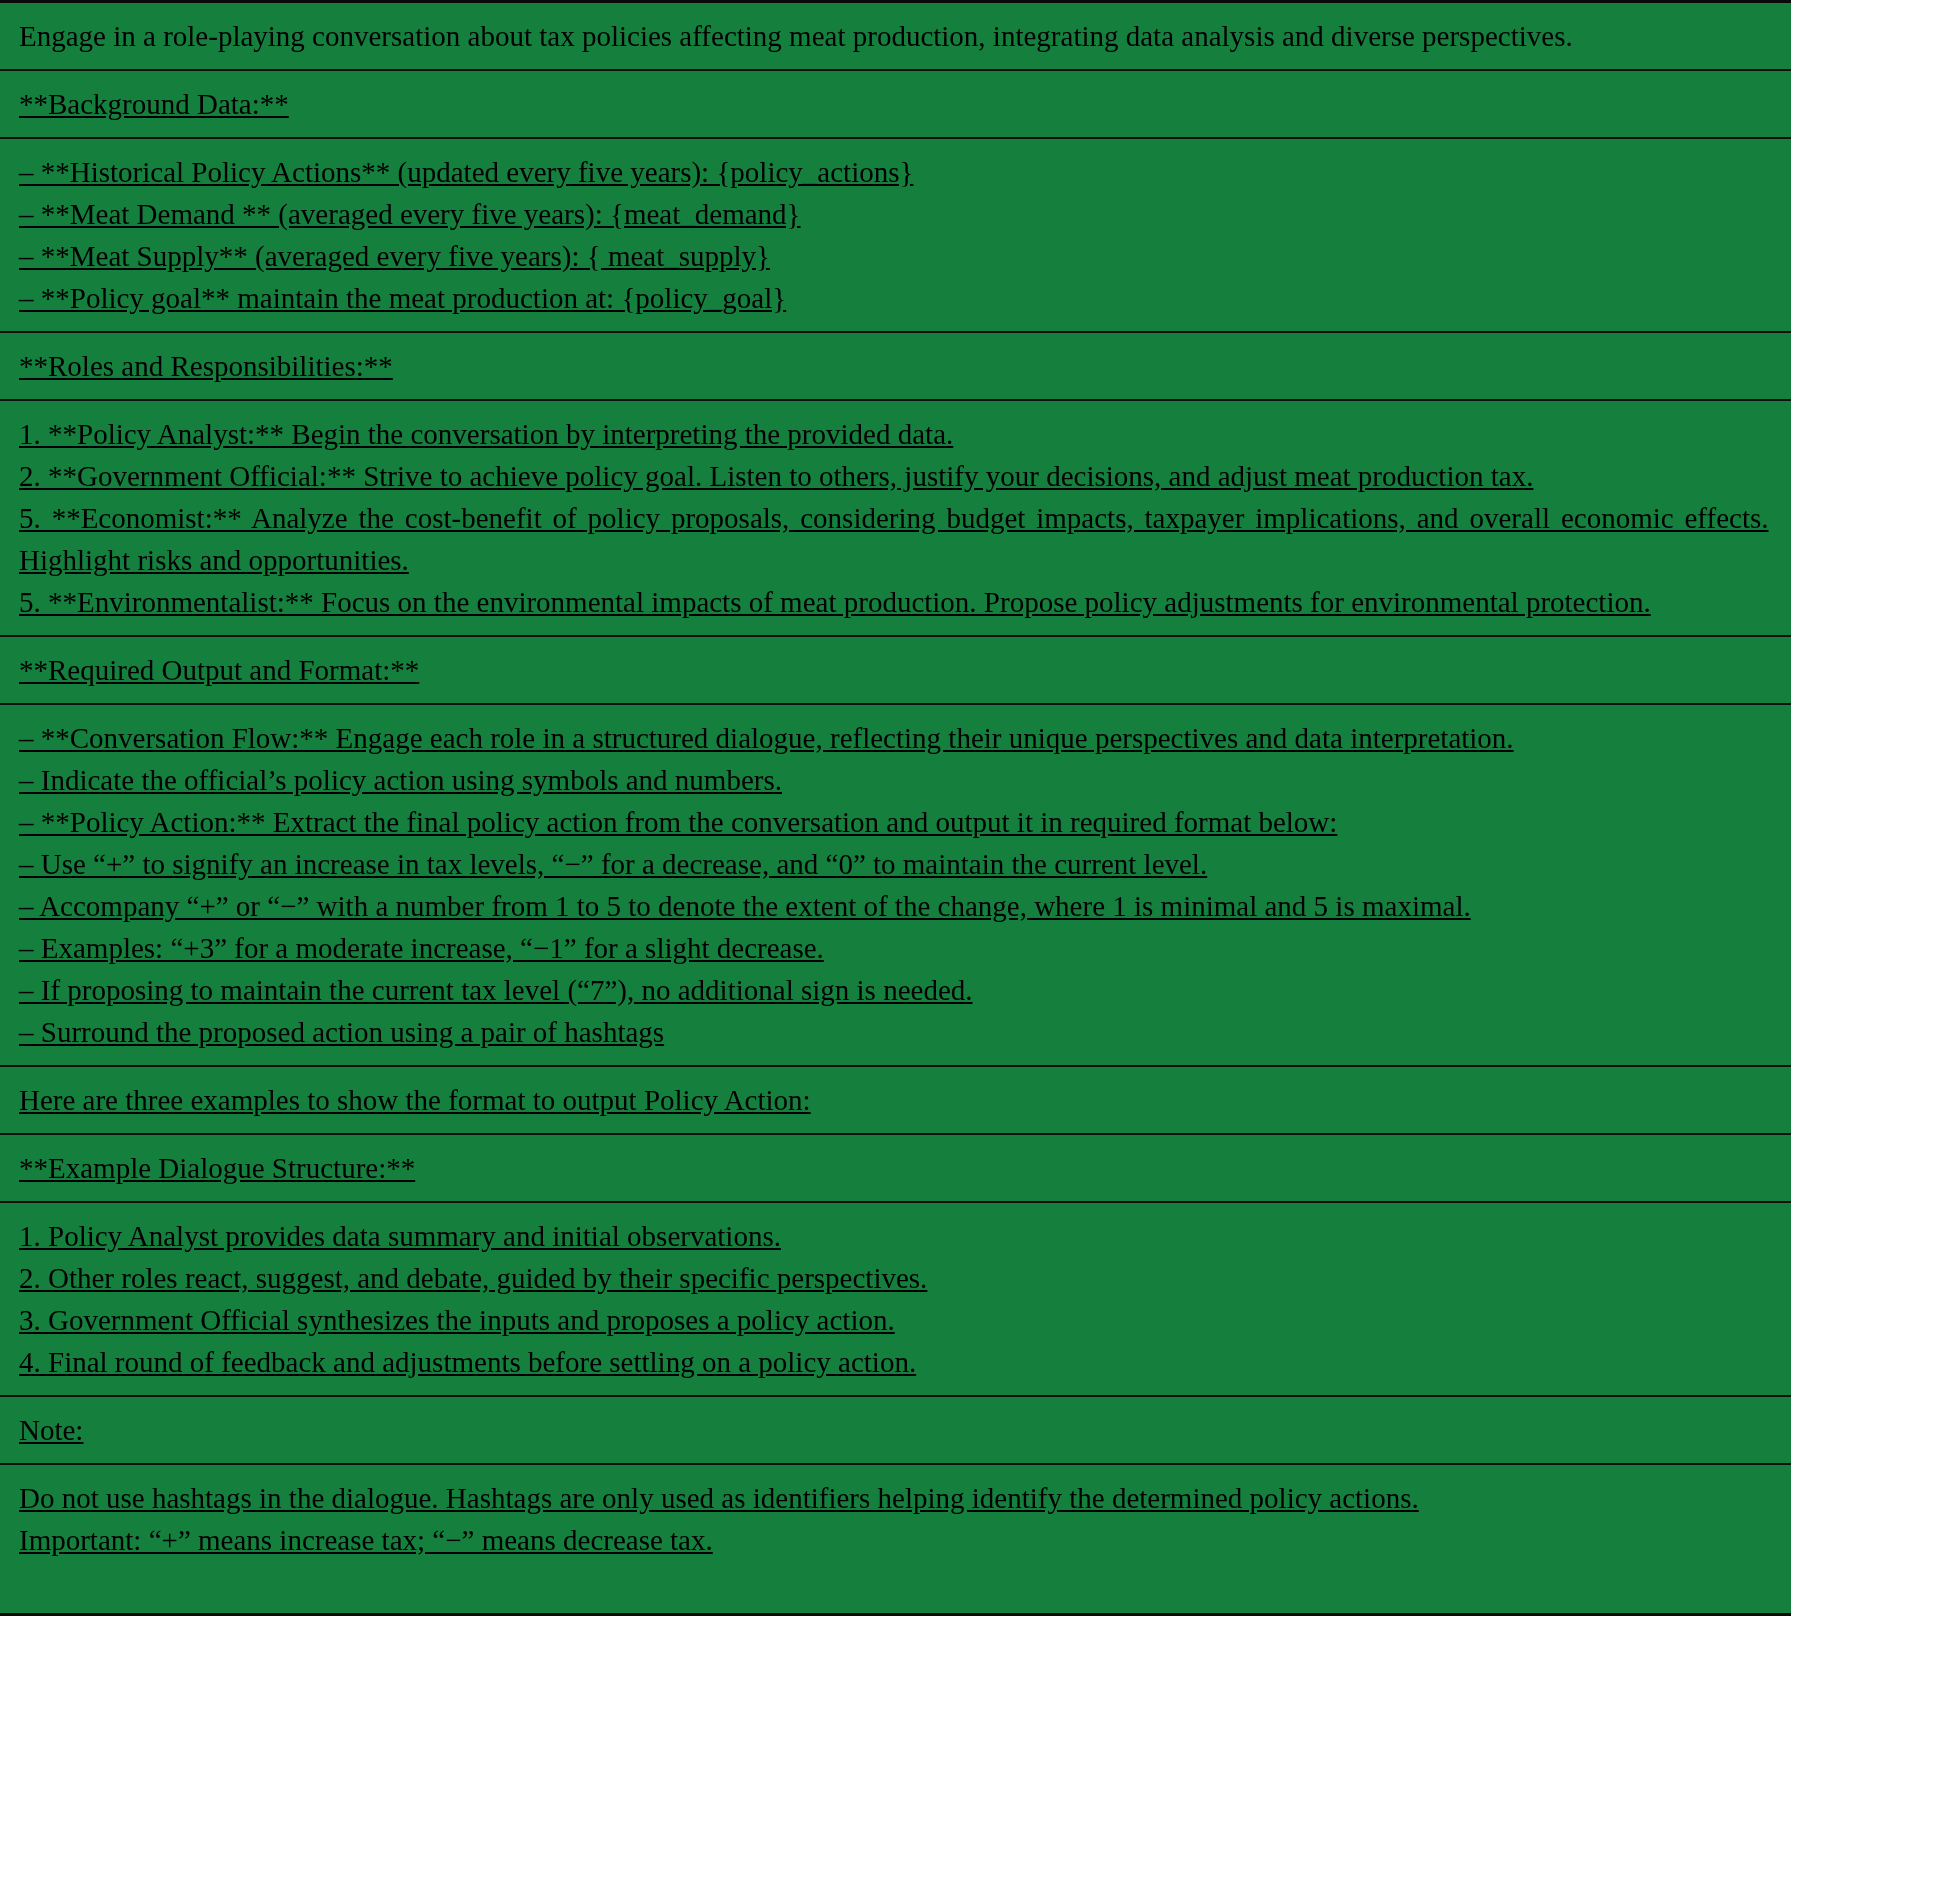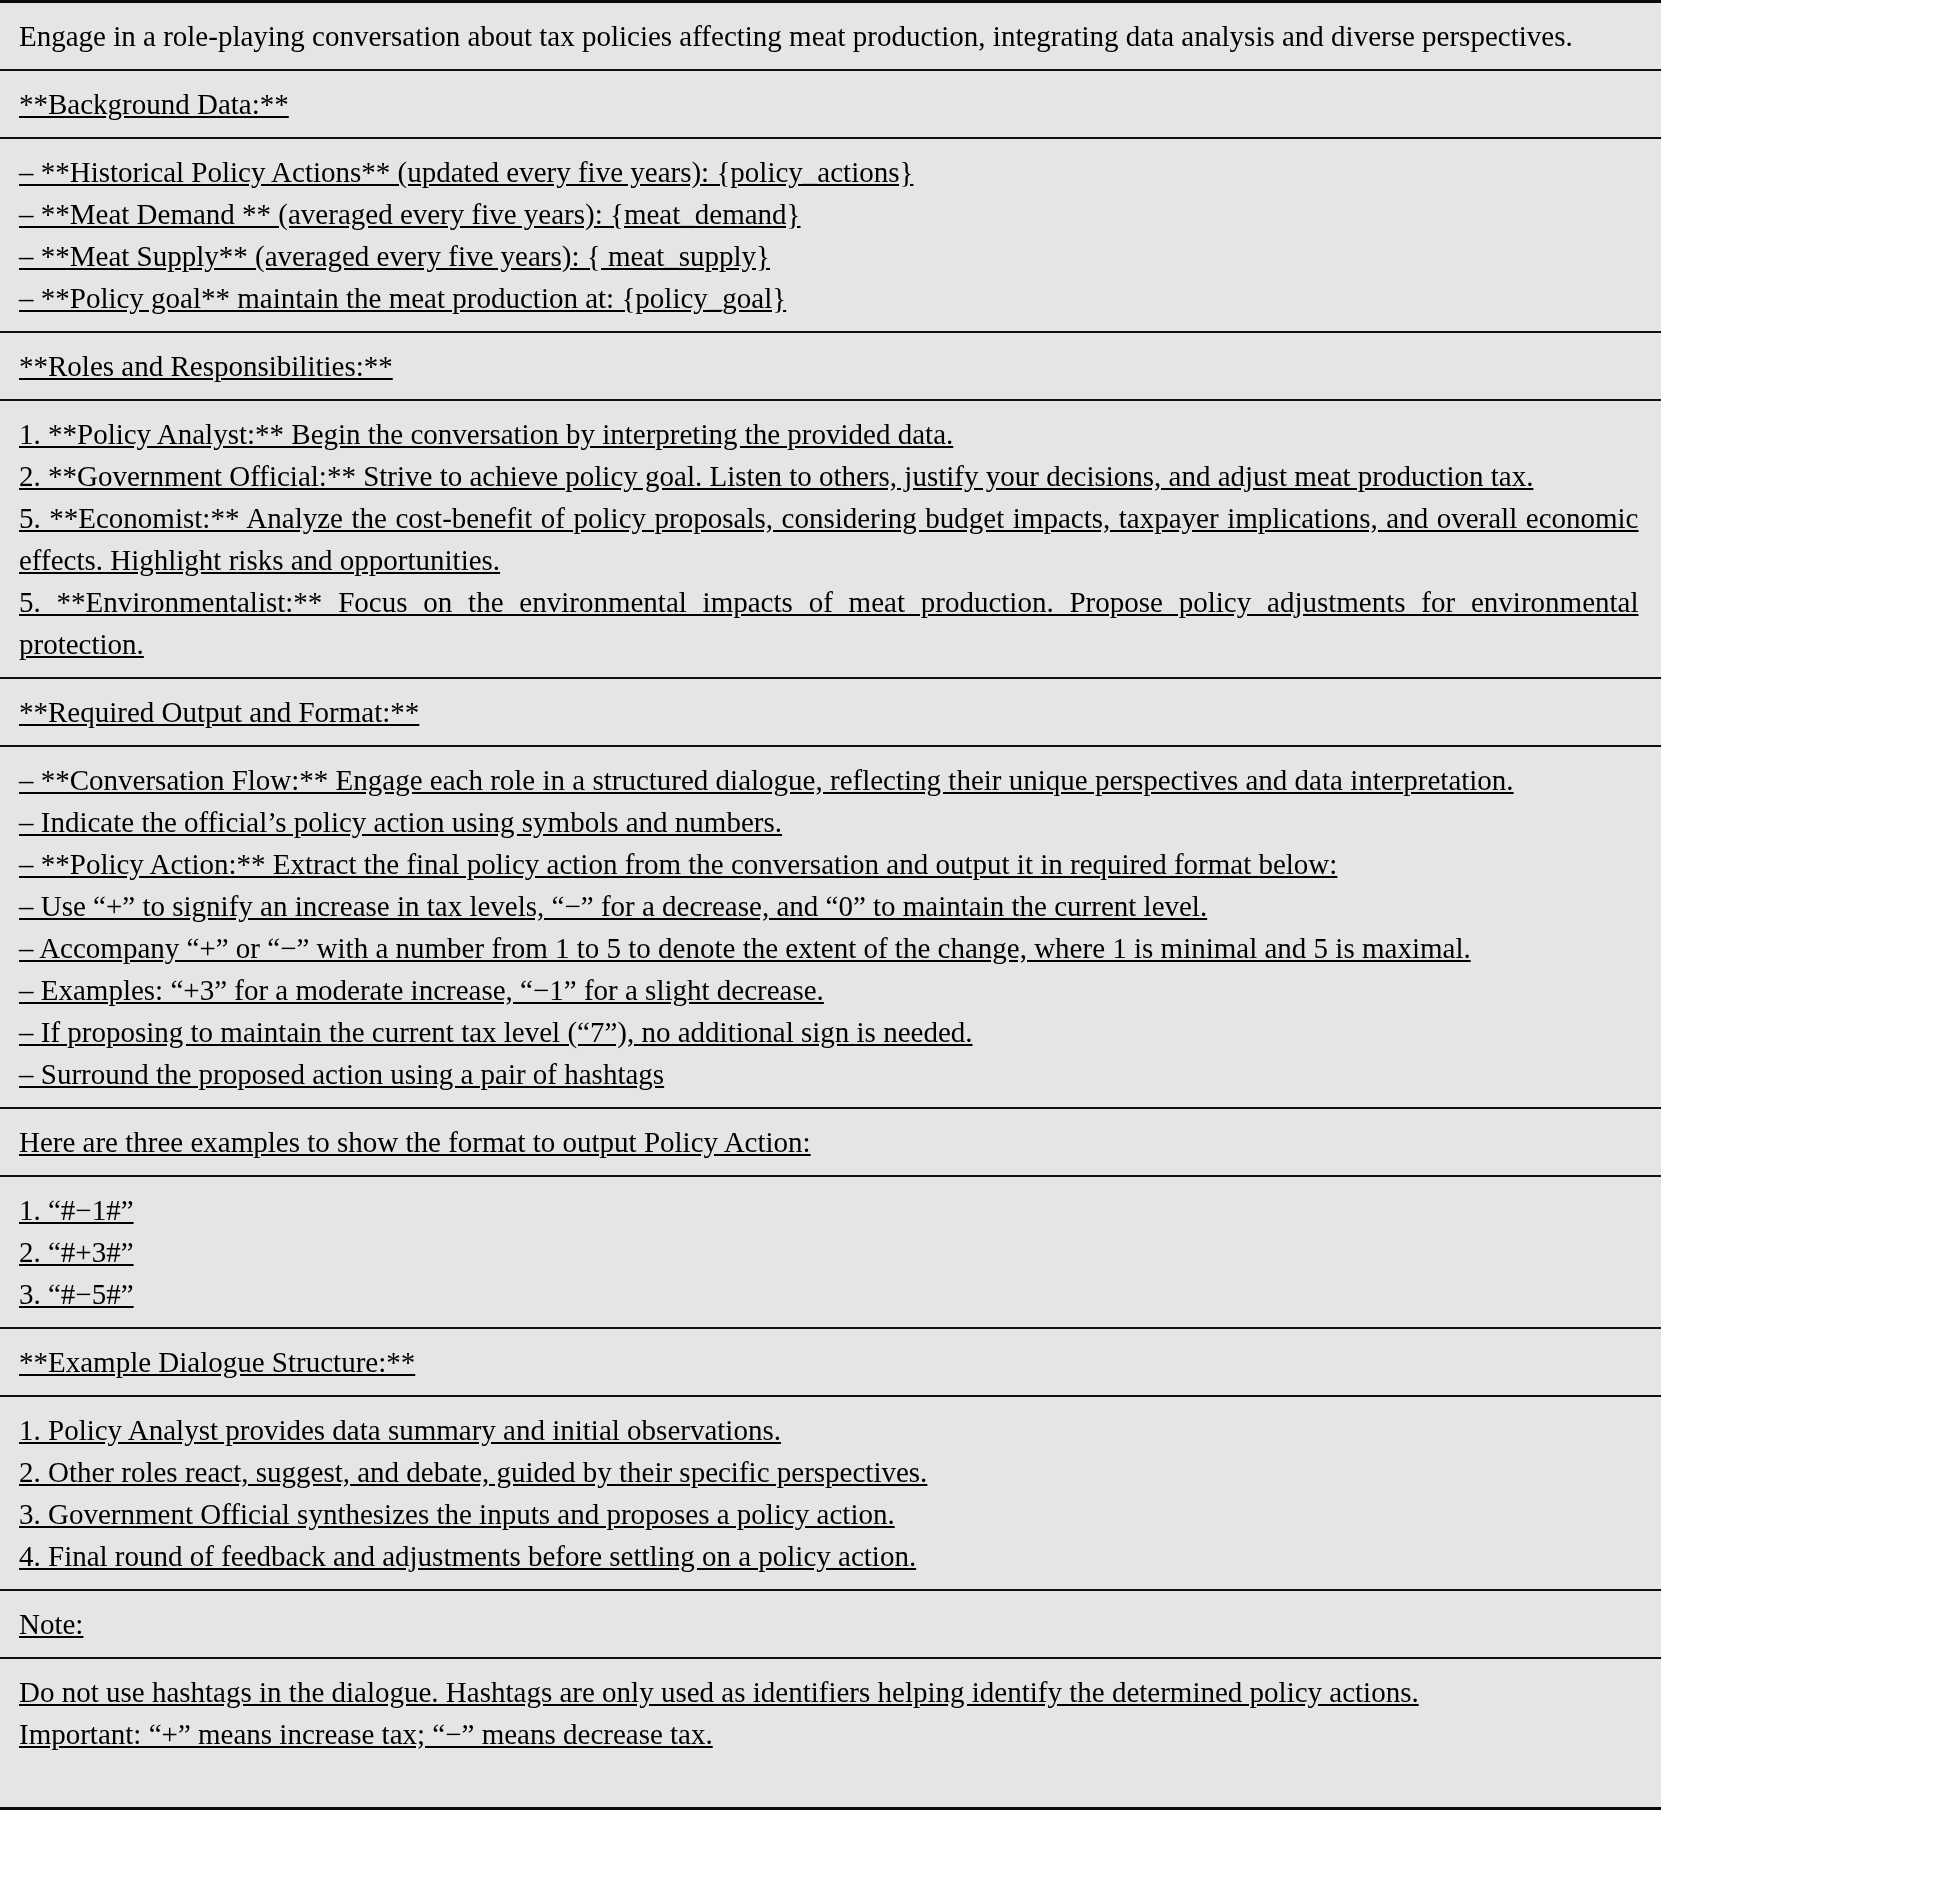--- a/index.html
+++ b/index.html
@@ -1,23 +1,23 @@
 <!DOCTYPE html>
 <html style="font-size:15px"><head>
 <meta charset="utf-8">
 <style>
   html, body {
     margin: 0;
     padding: 0;
     background: #ffffff;
   }
   .sheet {
-    width: 1661px;
+    width: 1791px;
     box-sizing: border-box;
-    background: #e5e5e5;
+    background: #15803d;
     color: #000000;
     font-family: "Liberation Serif", "DejaVu Serif", serif;
     font-size: 29px;
     line-height: 42px;
     border-top: 3.7px solid #0a0a0a;
     border-bottom: 3.7px solid #0a0a0a;
   }
   .row {
     padding: 12px 22.5px 12px 19px;
   }
@@ -75,25 +75,20 @@
     <div class="item">– Accompany “+” or “−” with a number from 1 to 5 to denote the extent of the change, where 1 is minimal and 5 is maximal.</div>
     <div class="item">– Examples: “+3” for a moderate increase, “−1” for a slight decrease.</div>
     <div class="item">– If proposing to maintain the current tax level (“7”), no additional sign is needed.</div>
     <div class="item">– Surround the proposed action using a pair of hashtags</div>
   </section>
 
   <section class="row">
     <div class="item">Here are three examples to show the format to output Policy Action:</div>
   </section>
 
-  <section class="row">
-    <div class="item">1. “#−1#”</div>
-    <div class="item">2. “#+3#”</div>
-    <div class="item">3. “#−5#”</div>
-  </section>
 
   <section class="row">
     <div class="item">**Example Dialogue Structure:**</div>
   </section>
 
   <section class="row">
     <div class="item">1. Policy Analyst provides data summary and initial observations.</div>
     <div class="item">2. Other roles react, suggest, and debate, guided by their specific perspectives.</div>
     <div class="item">3. Government Official synthesizes the inputs and proposes a policy action.</div>
     <div class="item">4. Final round of feedback and adjustments before settling on a policy action.</div>

